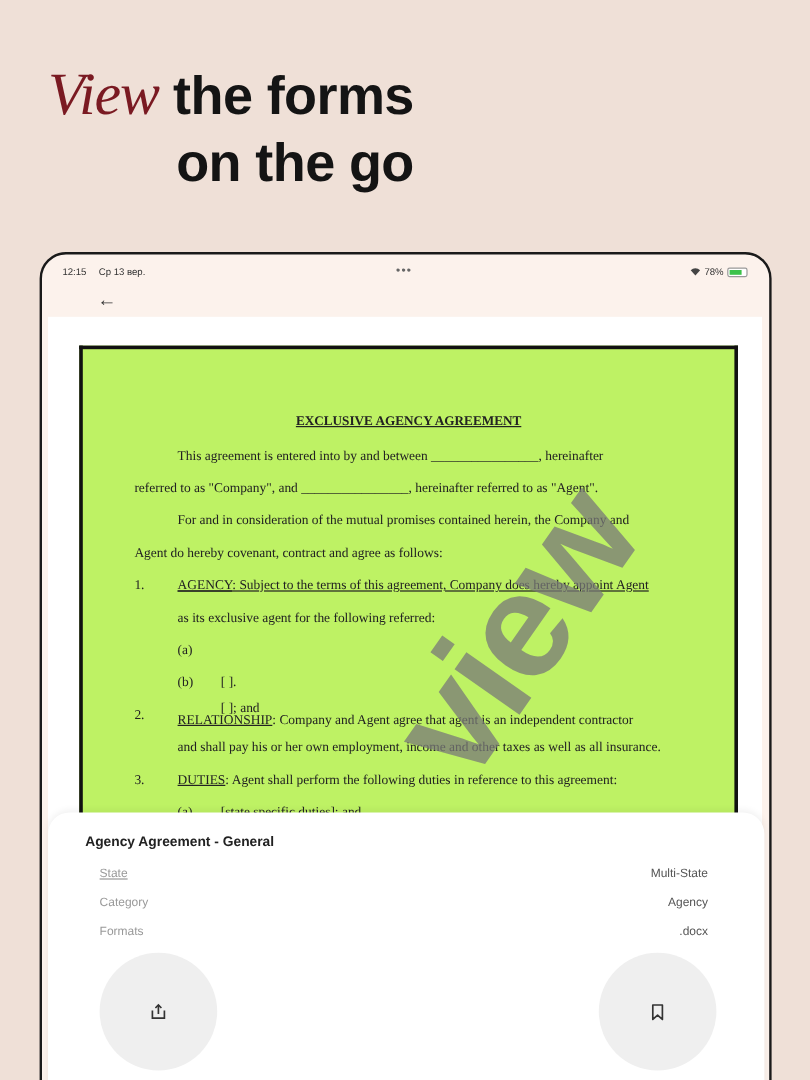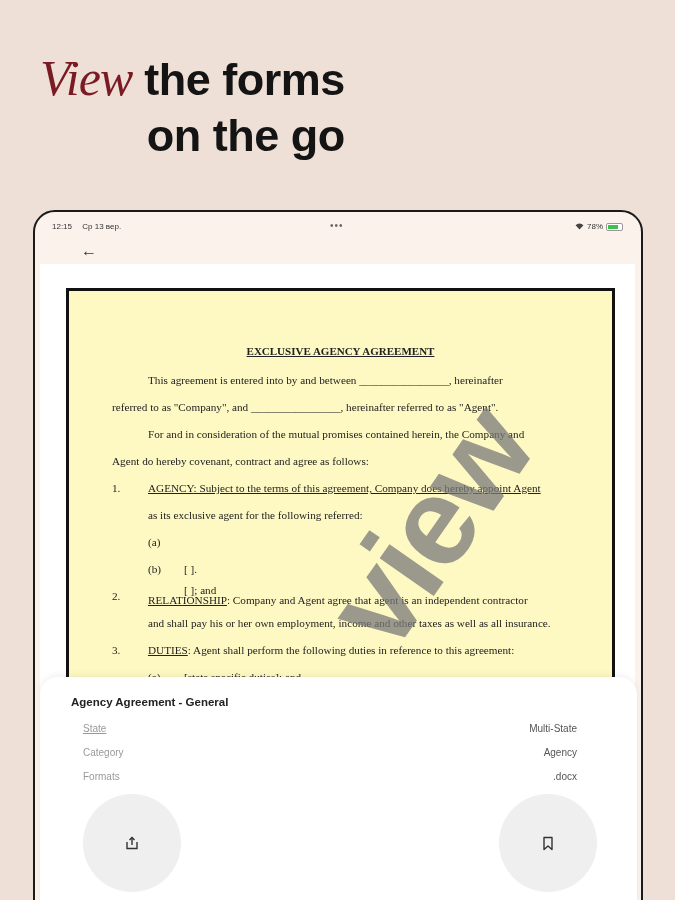--- a/index.html
+++ b/index.html
@@ -45,21 +45,21 @@
   }
   .nav-bar { position: absolute; left: 0; top: 28px; width: 100%; height: 24px; }
   .back-arrow { position: absolute; left: 46px; top: 2px; font-size: 16px; color: #333; cursor: pointer; }
   .doc-area {
     position: absolute; left: 5px; top: 52px; width: 595px; height: 620px;
     background: #ffffff;
   }
   .doc-page {
     position: absolute; left: 26px; top: 24px; width: 549px; height: 600px;
     border: 3px solid #111; border-bottom: none;
-    background: #fef9c3;
+    background: #bef264;
     font-family: "Liberation Serif", serif; color: #222; font-size: 11.2px;
   }
   .doc-title {
     position: absolute; left: 0; width: 100%; top: 54px; text-align: center;
     font-weight: 700; text-decoration: underline; font-size: 11px;
   }
   .doc-line { position: absolute; white-space: nowrap; }
   .u { text-decoration: underline; }
   .watermark {
     position: absolute; left: 228px; top: 300px;
@@ -68,21 +68,21 @@
     transform: rotate(-55deg); transform-origin: left top;
     pointer-events: none; letter-spacing: -4px;
   }
   .info-sheet {
     position: absolute; left: 5px; top: 465px; width: 597px; height: 260px;
     background: #fff; border-radius: 18px 18px 0 0;
     box-shadow: 0 -2px 6px rgba(0,0,0,0.06);
   }
   .sheet-title { position: absolute; left: 31px; top: 19px; font-size: 11.5px; font-weight: 700; color: #222; }
   .info-row { position: absolute; left: 43px; right: 43px; font-size: 10px; color: #999; height: 14px; }
-  .info-row .val { position: absolute; right: 17px; top: 0; color: #555; }
+  .info-row .val { position: absolute; right: 4px; top: 0; color: #555; }
   .circle-btn {
     position: absolute; width: 98px; height: 98px; border-radius: 50%;
     background: #efefef; display: flex; align-items: center; justify-content: center;
     cursor: pointer;
   }
 </style>
 </head>
 <body>
 
 <div class="headline">

